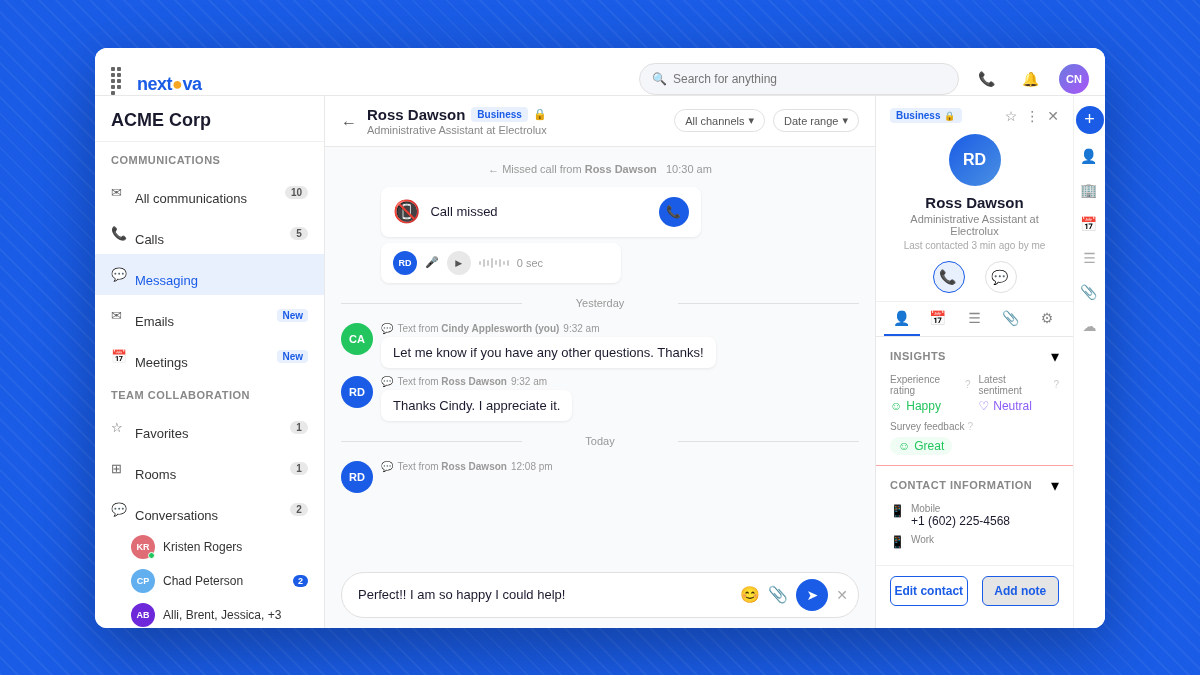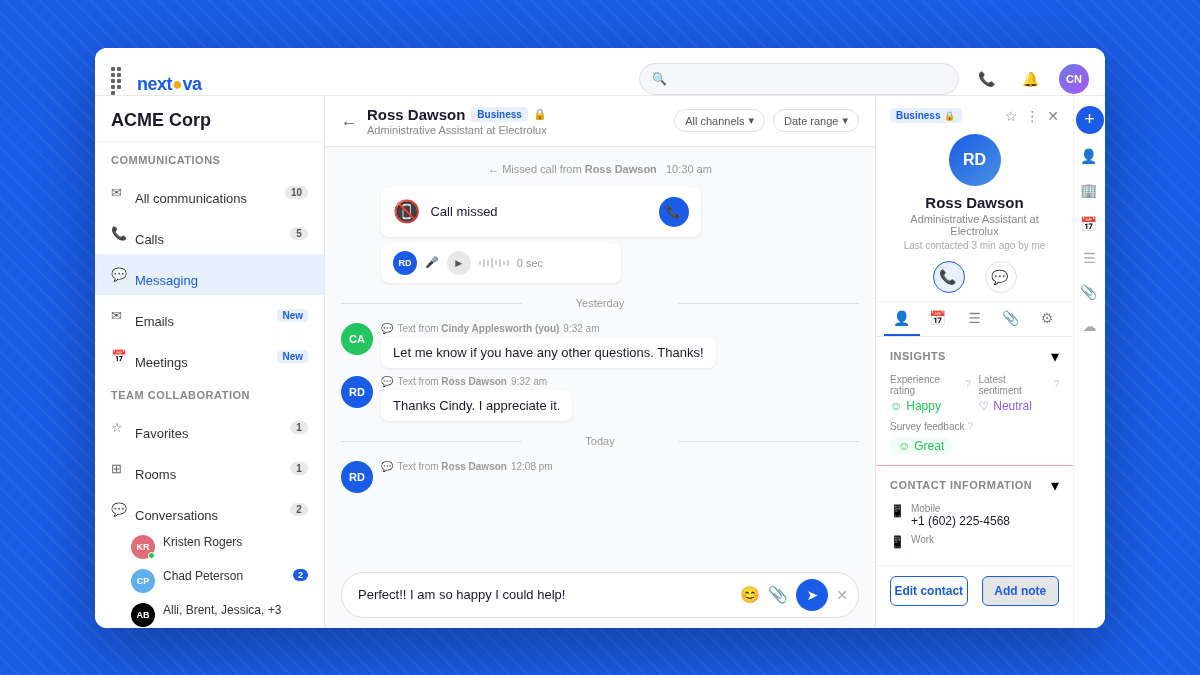--- a/index.html
+++ b/index.html
@@ -134,21 +134,21 @@
     .badge-new {
       background: #e8f0fe;
       color: #1a5ce6;
       font-size: 10px;
       font-weight: 600;
       border-radius: 4px;
       padding: 1px 5px;
     }
     .sidebar-sub-item {
       display: flex;
-      align-items: flex-start;
+      align-items: center;
       padding: 5px 16px 5px 36px;
       cursor: pointer;
       gap: 8px;
     }
     .sub-avatar {
       width: 24px; height: 24px; border-radius: 50%;
       display: flex; align-items: center; justify-content: center;
       font-size: 9px; font-weight: 600; color: #fff;
       flex-shrink: 0;
       position: relative;
@@ -501,20 +501,21 @@
       <div class="grid-dot"></div>
         <div class="grid-dot"></div>
         <div class="grid-dot"></div>
       <div class="grid-dot"></div>
         <div class="grid-dot"></div>
         <div class="grid-dot"></div>
     </div>
     <span style="font-size:18px;font-weight:700;color:#1a5ce6;letter-spacing:-0.5px;">next<span style="color:#f5a623;">●</span>va</span>
     <div class="search-bar">
       <span style="color:#aaa;font-size:12px;">🔍</span>
+      <input type="text" placeholder="Search for anything" style="">
     </div>
     <div class="top-icons">
       <button class="top-icon-btn">📞</button>
       <button class="top-icon-btn">🔔</button>
       <div class="avatar-top">CN</div>
     </div>
   </div>
 
   <div class="main-area">
 
@@ -574,21 +575,21 @@
           <span class="online-dot"></span>
         </div>
         <span class="sub-name">Kristen Rogers</span>
       </div>
       <div class="sidebar-sub-item">
         <div class="sub-avatar" style="background:#61afef;">CP</div>
         <span class="sub-name">Chad Peterson</span>
         <span class="sub-badge">2</span>
       </div>
       <div class="sidebar-sub-item">
-        <div class="sub-avatar" style="background:#000000;">AB</div>
+        <div class="sub-avatar" style="background:#6d28d9;">AB</div>
         <span class="sub-name">Alli, Brent, Jessica, +3</span>
       </div>
       <div class="sidebar-sub-item">
         <div class="sub-avatar" style="background:#e5c07b;">SS</div>
         <span class="sub-name">Sarah Smith</span>
       </div>
       <div class="sidebar-sub-item">
         <div class="sub-avatar" style="background:#98c379;">WW</div>
         <span class="sub-name">Will Williams</span>
       </div>

